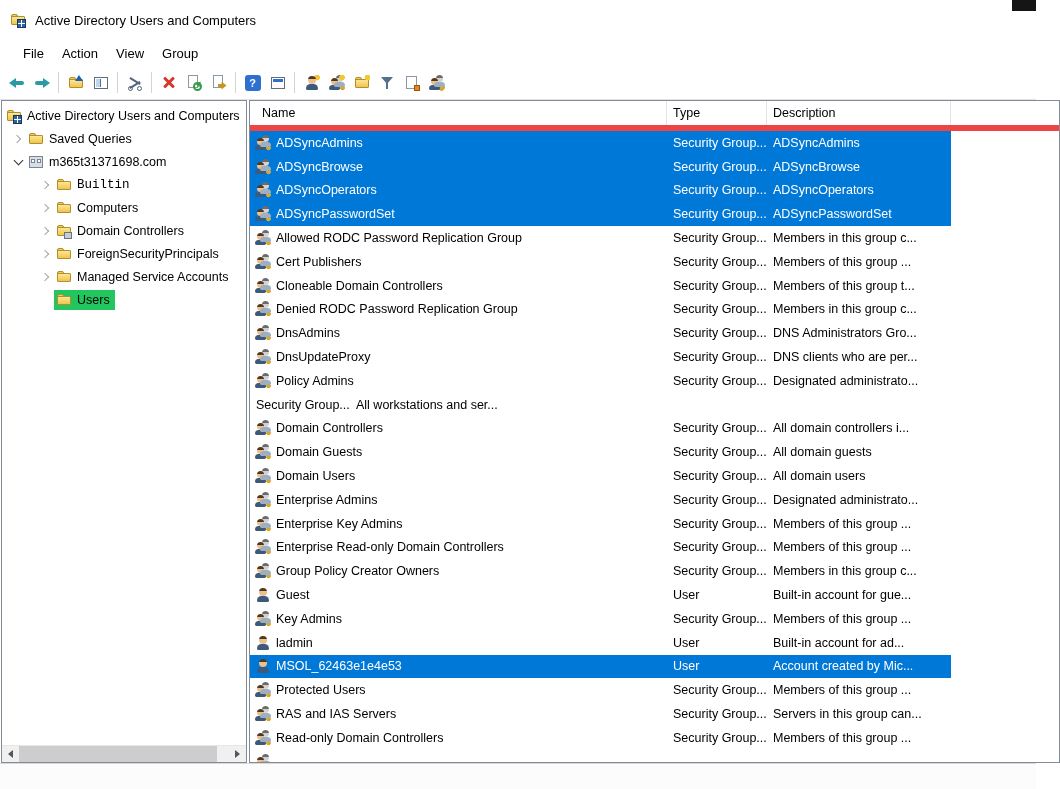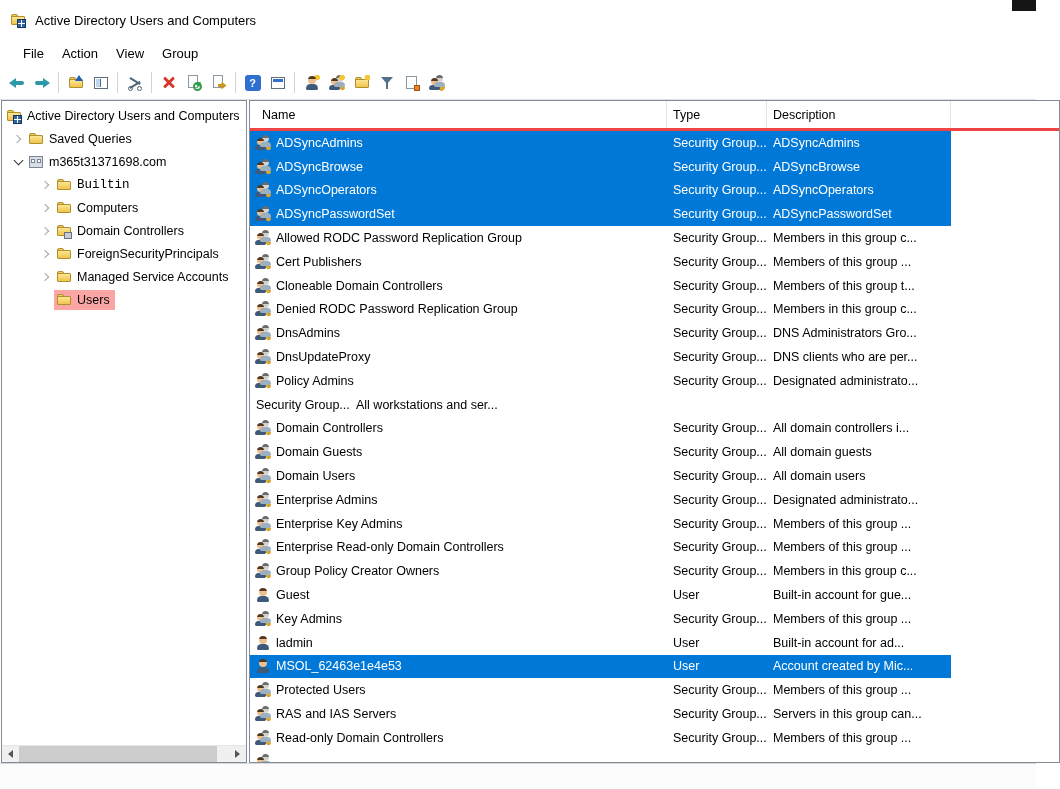--- a/index.html
+++ b/index.html
@@ -17,24 +17,24 @@
 
   
   .main{position:absolute;top:100px;left:0;width:1060px;bottom:26px;display:flex;gap:2px;padding-left:1px;box-sizing:border-box}
   .tree-panel{width:246px;flex:none;border:1px solid #828c96;background:#fff;position:relative;overflow:hidden;box-sizing:border-box}
   .tree{position:absolute;top:3px;left:0;right:0;bottom:17px;overflow:hidden}
   .trow{display:flex;align-items:center;height:23px;white-space:nowrap;font-size:12.5px;box-sizing:border-box}
   .chev{width:16px;height:16px;display:inline-flex;align-items:center;justify-content:center;flex:none}
   .c-col::before{content:"";width:5px;height:5px;border-top:1px solid #a6a6a6;border-right:1px solid #a6a6a6;transform:rotate(45deg);margin-right:2px}
   .c-exp::before{content:"";width:6px;height:6px;border-bottom:1px solid #333;border-right:1px solid #333;transform:rotate(45deg);margin-bottom:3px}
   .twrap{display:flex;align-items:center;gap:5px;padding:2px 5px 2px 2px}
-  .tsel .twrap{background:#fca5a5}
+  .tsel .twrap{background:#22c55e}
 
   .list-panel{flex:1;border:1px solid #828c96;background:#fff;overflow:hidden;display:flex;flex-direction:column;box-sizing:border-box}
-  .list-header{display:flex;height:30px;flex:none;border-bottom:3px solid #ef4444;box-sizing:border-box;font-size:12.5px}
+  .list-header{display:flex;height:30px;flex:none;border-bottom:6px solid #ef4444;box-sizing:border-box;font-size:12.5px}
   .lh-cell{display:flex;align-items:center;padding-left:6px;border-right:1px solid #e4e4e4;box-sizing:border-box;height:100%}
   .lh-cell:first-child{padding-left:12px}
   .rows{flex:1;overflow:hidden;position:relative}
   .lrow{display:flex;align-items:center;height:23.8px;width:701px;font-size:12.5px;box-sizing:border-box}
   .lrow.sel{background:#0078d7;color:#fff}
   .lc{overflow:hidden;white-space:nowrap;box-sizing:border-box;padding-left:6px}
   .lc-name{display:flex;align-items:center;gap:5px;padding-left:5px}
   .w-name{width:417px;flex:none}.w-type{width:100px;flex:none}.w-desc{width:184px;flex:none}
 
   

